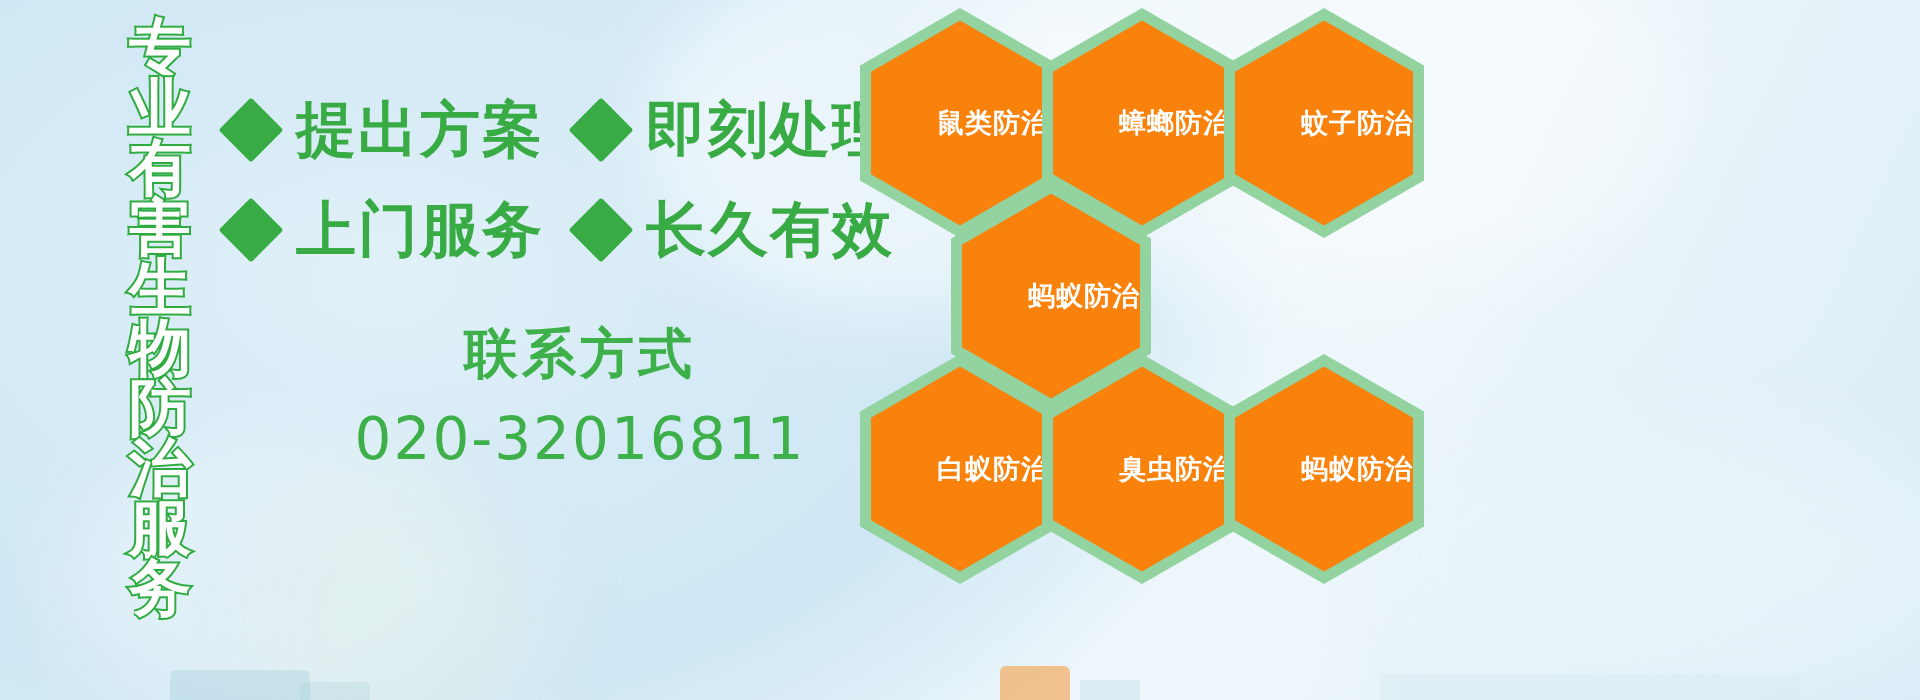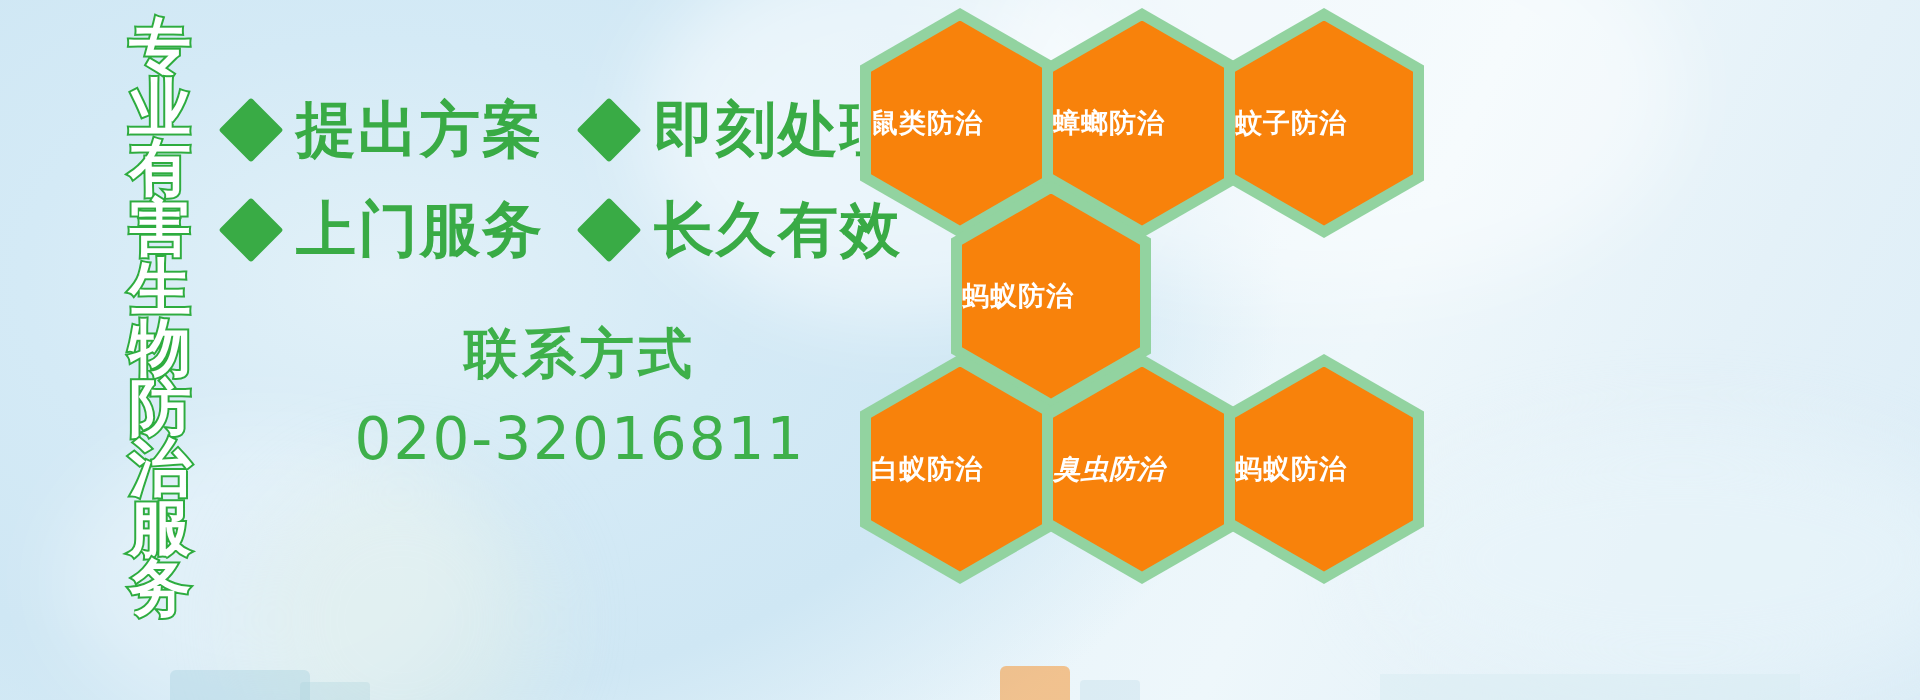--- a/index.html
+++ b/index.html
@@ -32,21 +32,21 @@
     color:#ffffff;
     -webkit-text-stroke:4px #2eac3f;
     paint-order:stroke fill;
     letter-spacing:0;
     text-align:center;
     font-family:"DejaVu Sans","Liberation Sans",sans-serif;
   }
 
   
   #bullets{position:absolute;left:228px;top:80px;width:640px;}
-  .brow{display:flex;align-items:center;height:100px;gap:8px;}
+  .brow{display:flex;align-items:center;height:100px;}
   .bitem{display:flex;align-items:center;}
   .bitem + .bitem{margin-left:34px;}
   .diamond{
     width:46px;height:46px;background:#39ab45;
     transform:rotate(45deg);margin-right:22px;flex:0 0 auto;
     border-radius:3px;
   }
   .btext{
     font-size:60px;font-weight:bold;color:#39ab45;letter-spacing:2px;
     font-family:"DejaVu Sans","Liberation Sans",sans-serif;white-space:nowrap;
@@ -69,37 +69,37 @@
   .hex{
     position:absolute;width:200px;height:230px;
     clip-path:polygon(50% 0%,100% 25%,100% 75%,50% 100%,0% 75%,0% 25%);
     background:#92d3a0;
     display:flex;align-items:center;justify-content:center;
   }
   .hex .inner{
     width:178px;height:205px;
     clip-path:polygon(50% 0%,100% 25%,100% 75%,50% 100%,0% 75%,0% 25%);
     background:#f8820b;
-    display:flex;align-items:center;justify-content:flex-start;
+    display:flex;align-items:center;justify-content:flex-end;
   }
   .hex .hlabel{
     color:#ffffff;font-size:27px;font-weight:bold;letter-spacing:1px;
     font-family:"DejaVu Sans","Liberation Sans",sans-serif;white-space:nowrap;
     text-align:center;
   }
   
   .h0{left:0px;  top:8px;}
   .h1{left:182px;top:8px;}
   .h2{left:364px;top:8px;}
   
   .h3{left:91px; top:181px;}
   .h4{left:273px;top:181px;}
   
   .h5{left:0px;  top:354px;}
-  .h6{left:182px;top:354px;font-style:italic;}
+  .h6{left:182px;top:354px;}
   .h7{left:364px;top:354px;}
 
   
   .botdec{position:absolute;bottom:0;}
   .d1{left:170px;bottom:0;width:140px;height:30px;background:rgba(150,200,215,.30);border-radius:6px 6px 0 0;}
   .d2{left:300px;bottom:0;width:70px;height:18px;background:rgba(170,210,220,.30);border-radius:4px 4px 0 0;}
   .d3{left:1000px;bottom:0;width:70px;height:34px;background:rgba(248,130,11,.45);border-radius:6px 6px 0 0;}
   .d4{left:1080px;bottom:0;width:60px;height:20px;background:rgba(200,225,235,.45);border-radius:4px 4px 0 0;}
   .d5{left:1380px;bottom:0;width:420px;height:26px;background:rgba(215,235,242,.5);}
 </style>

